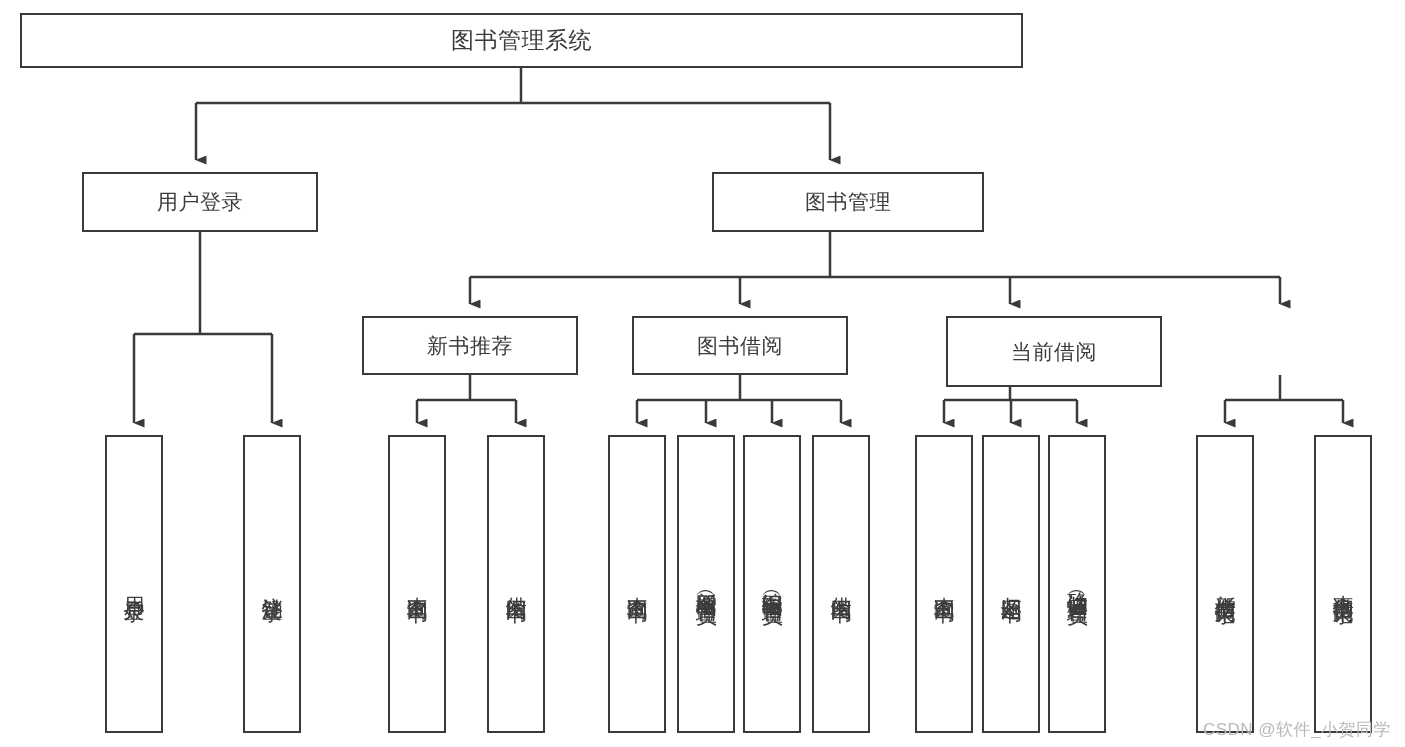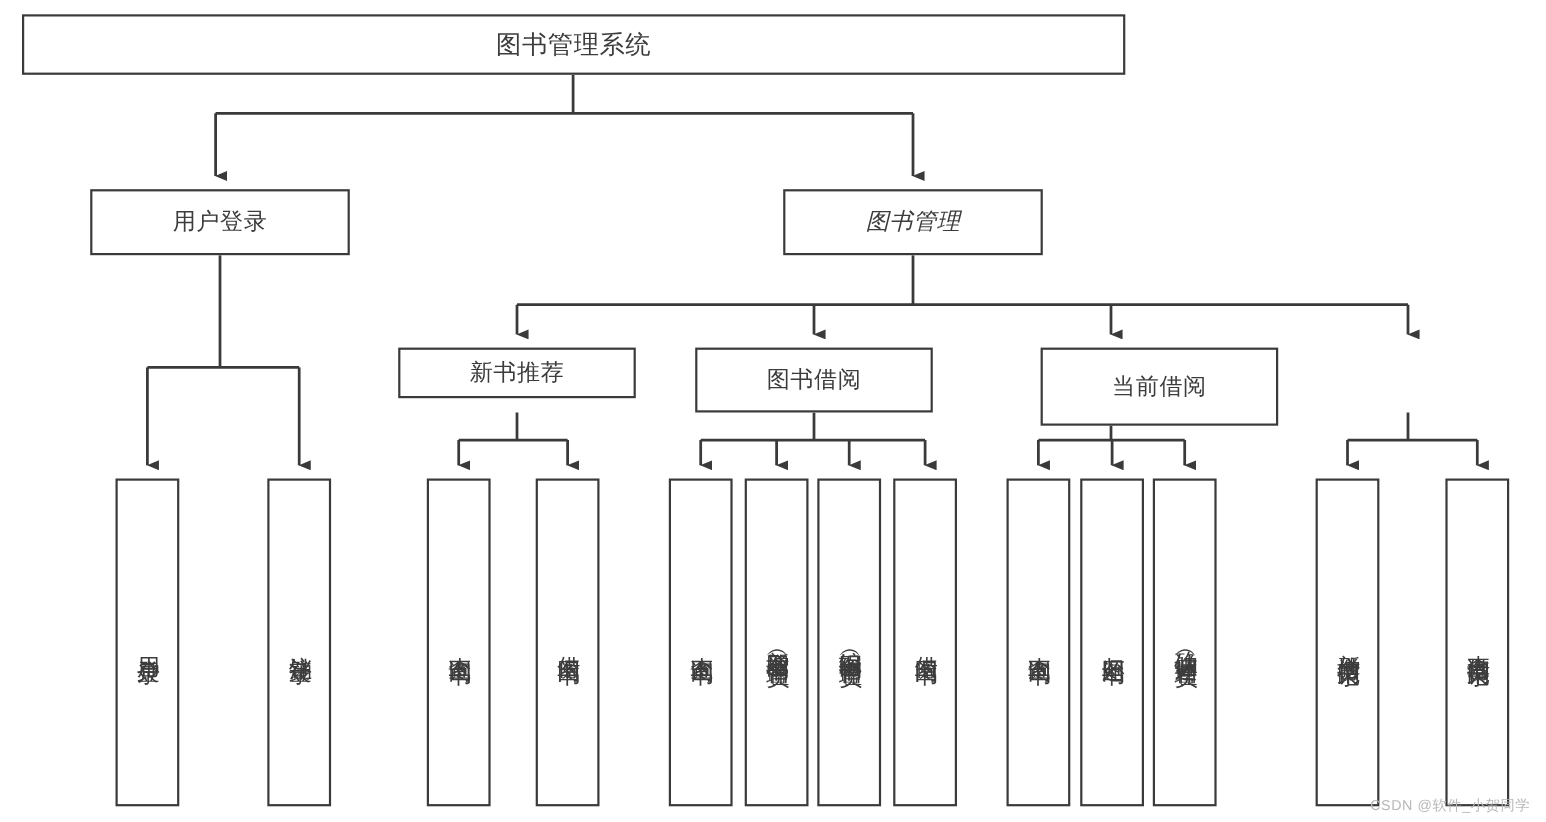--- a/index.html
+++ b/index.html
@@ -53,21 +53,21 @@
     white-space: nowrap;
     text-align: center;
   }
   #root-title .node-label-h {
     font-size: 23px;
   }
   .watermark {
     position: absolute;
     right: 14px;
     bottom: 6px;
-    font-size: 13px;
+    font-size: 17px;
     color: #b9b9b9;
     letter-spacing: 0.5px;
     white-space: nowrap;
     pointer-events: none;
   }
 </style>
 </head>
 <body>
 
 <div id="diagram-root">
@@ -124,25 +124,25 @@
   </svg>
 
   <div class="node-box" id="root-title" style="left:20px; top:13px; width:1003px; height:55px;">
     <span class="node-label-h">图书管理系统</span>
   </div>
 
   <div class="node-box" style="left:82px; top:172px; width:236px; height:60px;">
     <span class="node-label-h">用户登录</span>
   </div>
 
-  <div class="node-box" style="left:712px; top:172px; width:236px; height:60px;font-style:italic;">
+  <div class="node-box" style="left:712px; top:172px; width:272px; height:60px;">
     <span class="node-label-h">图书管理</span>
   </div>
 
-  <div class="node-box" style="left:362px; top:316px; width:216px; height:46px;">
+  <div class="node-box" style="left:362px; top:316px; width:216px; height:59px;">
     <span class="node-label-h">新书推荐</span>
   </div>
 
   <div class="node-box" style="left:632px; top:316px; width:216px; height:59px;justify-content:center;">
     <span class="node-label-h">图书借阅</span>
   </div>
 
   <div class="node-box" style="left:902px; top:316px; width:216px; height:71px;margin-left:44px;">
     <span class="node-label-h">当前借阅</span>
   </div>

